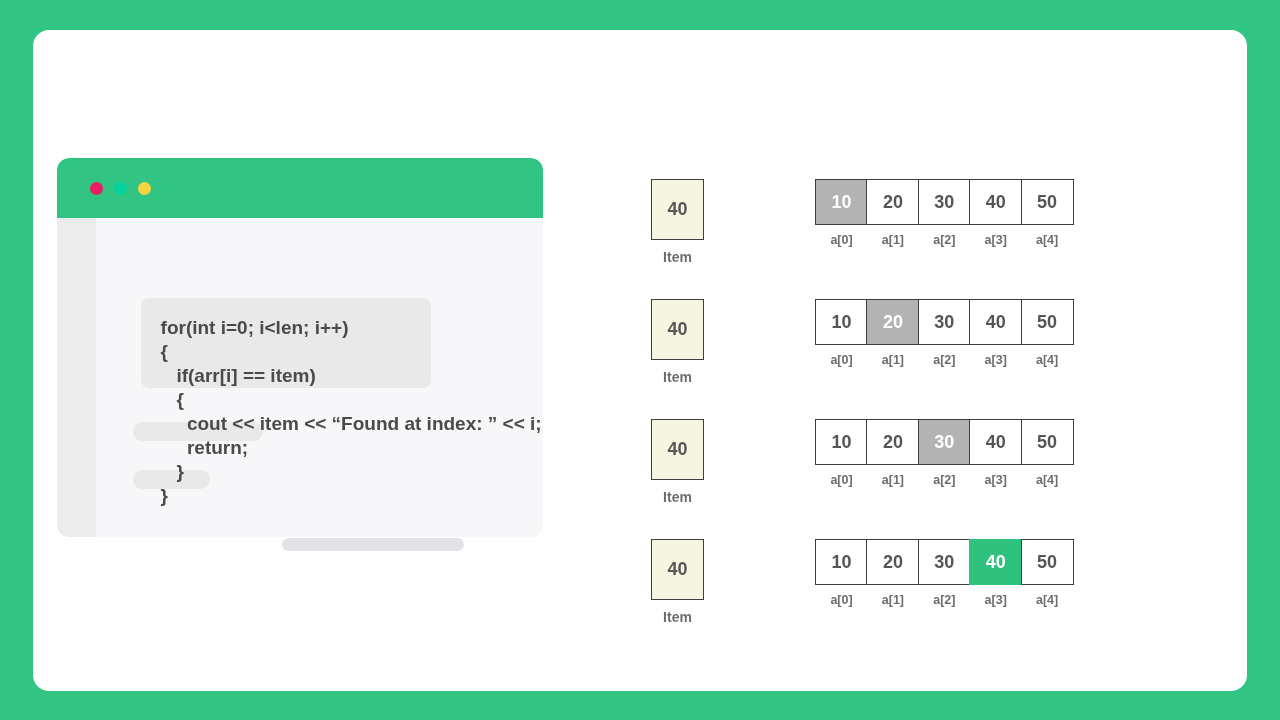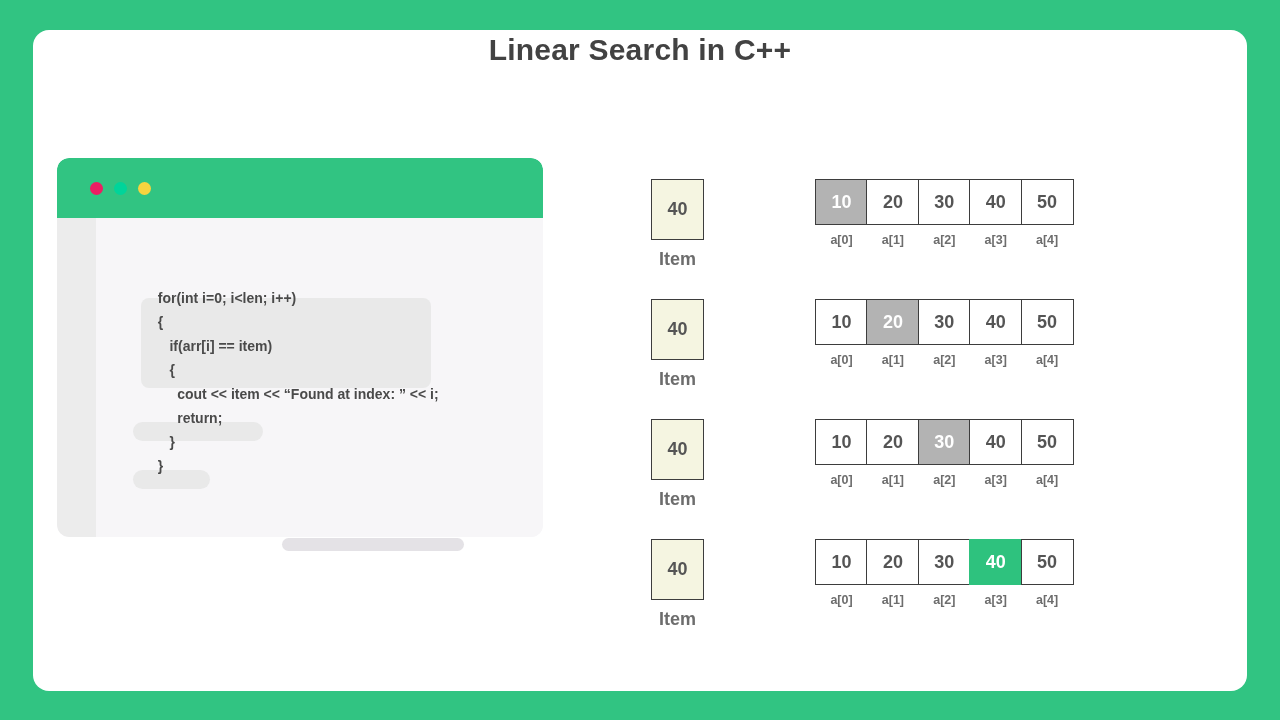--- a/index.html
+++ b/index.html
@@ -108,23 +108,23 @@
   }
   .skel-main  { left: 141px; top: 298px; width: 290px; height: 90px; }
   .skel-line1 { left: 133px; top: 422px; width: 130px; height: 19px; border-radius: 10px; }
   .skel-line2 { left: 133px; top: 470px; width: 77px;  height: 19px; border-radius: 10px; }
   .skel-bar   { left: 282px; top: 538px; width: 182px; height: 13px; border-radius: 7px; background: #e4e2e6; }
 
   
   .code-text {
     position: absolute;
     left: 150px;
-    top: 286px;
+    top: 316px;
     width: 420px;
-    font-size: 14px;
+    font-size: 19px;
     font-weight: bold;
     color: #4a4a4a;
     line-height: 24px;
     white-space: pre;
   }
   .code-line { height: 24px; }
 
   
   .steps {
     position: absolute;
@@ -150,21 +150,21 @@
     font-size: 18px;
     font-weight: bold;
     color: #555555;
   }
   .item-label {
     position: absolute;
     left: 11px;
     top: 79px;
     width: 53px;
     text-align: center;
-    font-size: 18px;
+    font-size: 14px;
     font-weight: bold;
     color: #6d6d6d;
   }
 
   .array-wrap {
     position: absolute;
     left: 175px;
     top: 9px;
   }
   .array {
@@ -202,21 +202,20 @@
   }
   .idx:first-child { margin-left: 0; }
 </style>
 </head>
 <body>
 
 <div id="stage">
 
   <div class="card"></div>
 
-  <div class="page-title">Linear Search in C++</div>
 
   <div class="code-window">
 
     <div class="code-titlebar">
       <div class="dots">
         <span class="dot dot-red" style="background: rgb(236, 30, 99);"></span>
         <span class="dot dot-green" style="background: rgb(0, 212, 154);"></span>
         <span class="dot dot-yellow" style="background: rgb(246, 212, 63);"></span>
       </div>
     </div>

